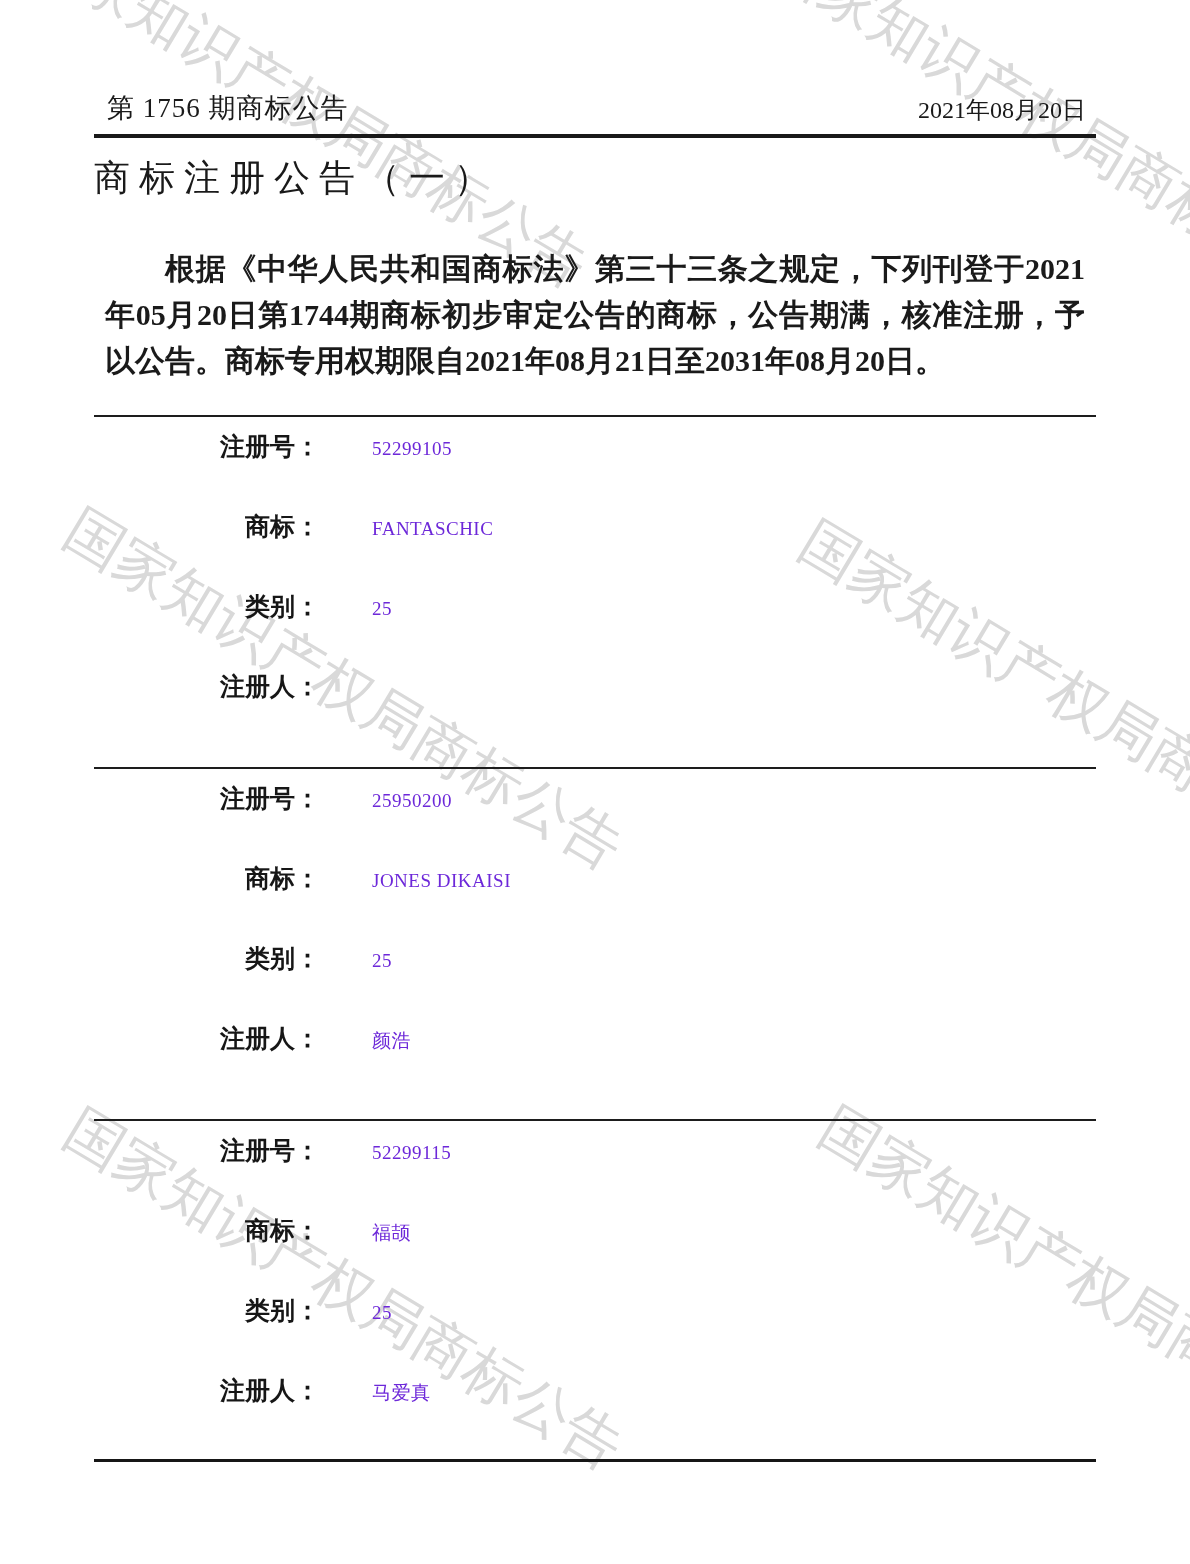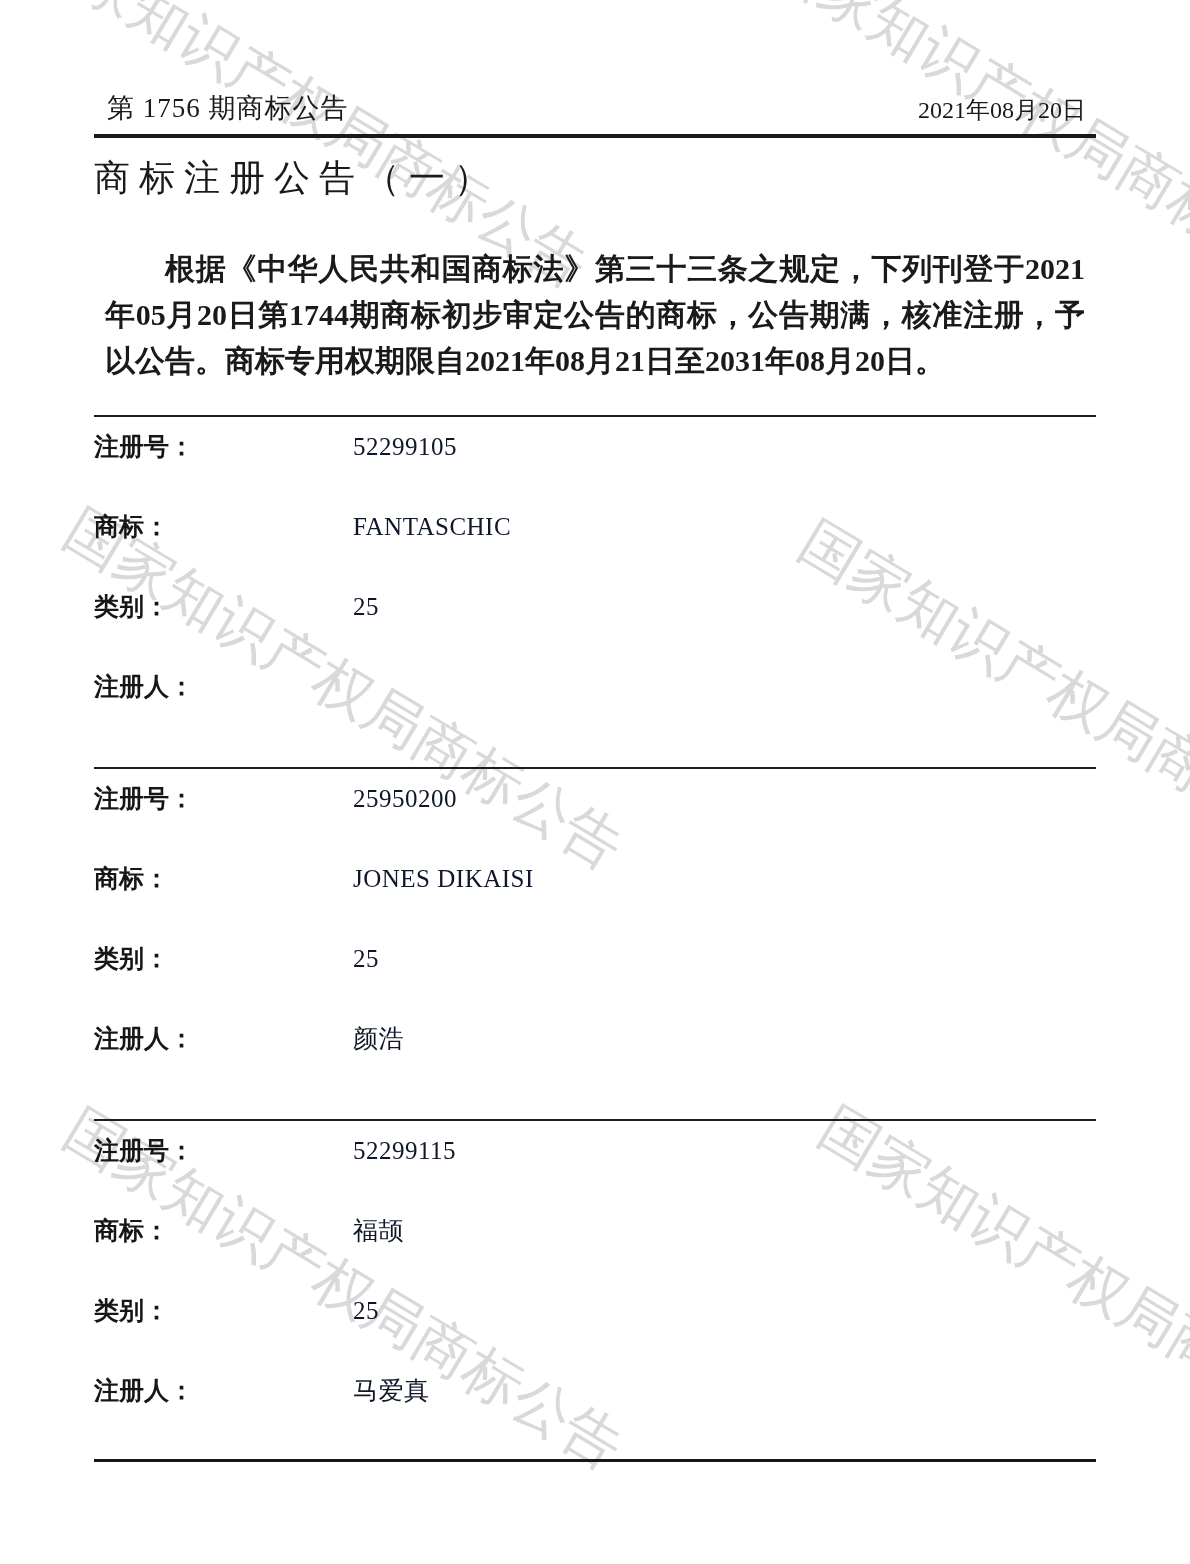--- a/index.html
+++ b/index.html
@@ -80,29 +80,29 @@
   .field-row {
     display: flex;
     align-items: baseline;
     height: 32px;
     line-height: 32px;
     margin-bottom: 48px;
   }
   .field-row:last-child { margin-bottom: 0; }
   .field-label {
     width: 226px;
-    text-align: left;
+    text-align: right;
     font-size: 25px;
     font-weight: bold;
     color: #161616;
   }
   .field-value {
-    margin-left: 33px;
-    font-size: 25px;
-    color: #0f172a;
+    margin-left: 52px;
+    font-size: 19px;
+    color: #6d28d9;
     letter-spacing: 0.5px;
   }
   .rule-double {
     height: 2px;
     border-top: 2.5px solid #161616;
     border-bottom: 1.5px solid #161616;
   }
 </style>
 </head>
 <body>

